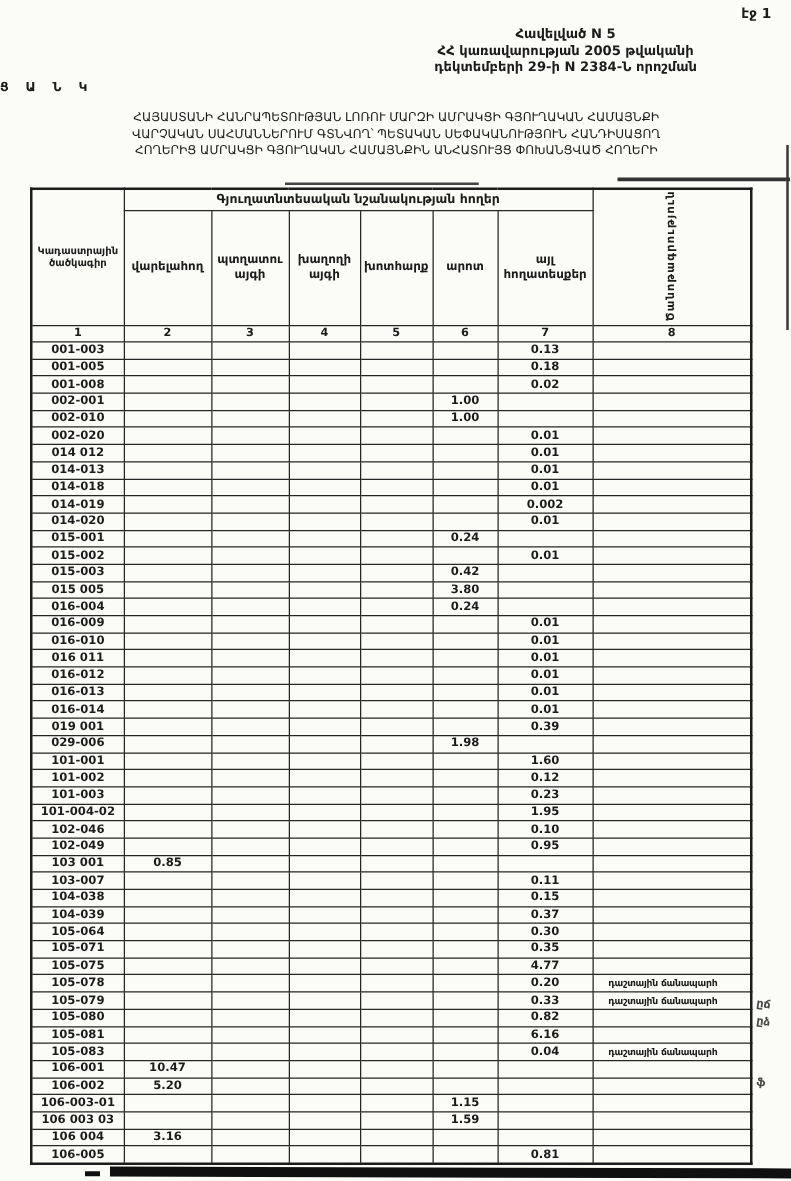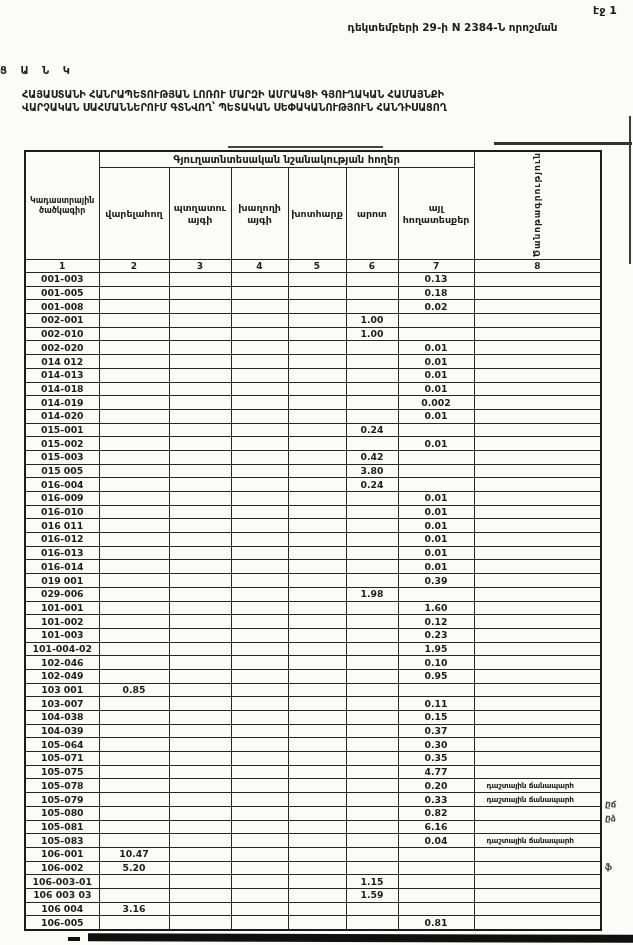--- a/index.html
+++ b/index.html
@@ -15,22 +15,22 @@
   }
   .appendix-block{
     position:absolute;top:21px;left:280px;width:345px;
     text-align:center;font-size:10.5px;font-weight:700;line-height:1.3;
   }
   .doc-title{
     position:absolute;top:65px;left:0;width:612px;text-align:left;
     font-size:10px;font-weight:700;letter-spacing:5px;
   }
   .doc-subtitle{
-    position:absolute;top:88px;left:22px;width:590px;text-align:left;
-    font-size:9.7px;font-weight:700;line-height:1.35;
+    position:absolute;top:88px;left:22px;width:590px;text-align:center;
+    font-size:9.7px;font-weight:400;line-height:1.35;
   }
   table.land-table{
     position:absolute;left:24px;top:150px;width:576px;
     border-collapse:collapse;table-layout:fixed;
     background:#fbfbf8;
   }
   table.land-table, table.land-table td, table.land-table th{
     border:1px solid #262626;
   }
   table.land-table{border:2px solid #1c1c1c;}
@@ -78,28 +78,31 @@
   }
   .scan-noise-1{position:absolute;left:228px;top:146px;width:155px;height:2px;background:#444;}
   .scan-noise-2{position:absolute;left:494px;top:142px;width:138px;height:3px;background:#333;}
 </style>
 </head>
 <body>
 
 <div class="page-label">էջ 1</div>
 
 <div class="appendix-block">
+  <div>Հավելված N 5</div>
+  <div>ՀՀ կառավարության 2005 թվականի</div>
   <div>դեկտեմբերի 29-ի N 2384-Ն որոշման</div>
 </div>
 
 <div class="doc-title">Ց Ա Ն Կ</div>
 
 <div class="doc-subtitle">
   <div>ՀԱՅԱՍՏԱՆԻ ՀԱՆՐԱՊԵՏՈՒԹՅԱՆ ԼՈՌՈՒ ՄԱՐԶԻ ԱՄՐԱԿՑԻ ԳՅՈՒՂԱԿԱՆ ՀԱՄԱՅՆՔԻ</div>
   <div>ՎԱՐՉԱԿԱՆ ՍԱՀՄԱՆՆԵՐՈՒՄ ԳՏՆՎՈՂ՝ ՊԵՏԱԿԱՆ ՍԵՓԱԿԱՆՈՒԹՅՈՒՆ ՀԱՆԴԻՍԱՑՈՂ</div>
+  <div>ՀՈՂԵՐԻՑ ԱՄՐԱԿՑԻ ԳՅՈՒՂԱԿԱՆ ՀԱՄԱՅՆՔԻՆ ԱՆՀԱՏՈՒՅՑ ՓՈԽԱՆՑՎԱԾ ՀՈՂԵՐԻ</div>
 </div>
 
 <div class="scan-noise-1"></div>
 <div class="scan-noise-2"></div>
 <div class="scan-edge-right"></div>
 
 <table class="land-table">
   <colgroup>
     <col style="width:74px">
       <col style="width:70px">

